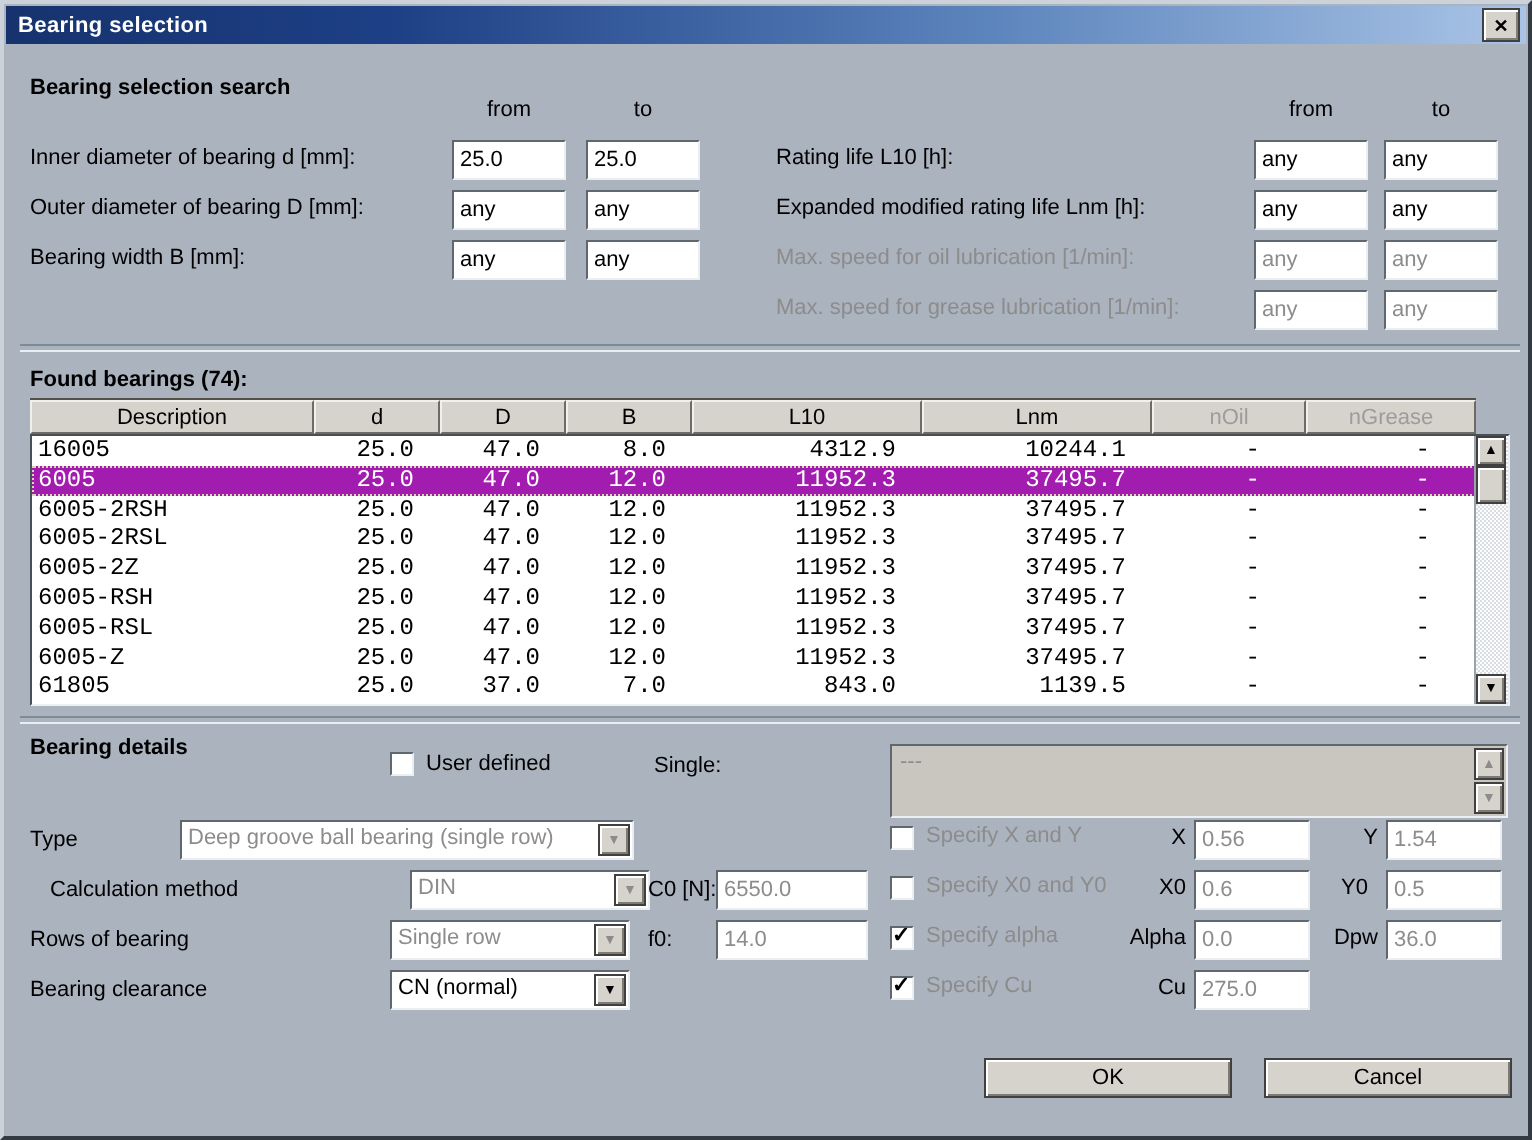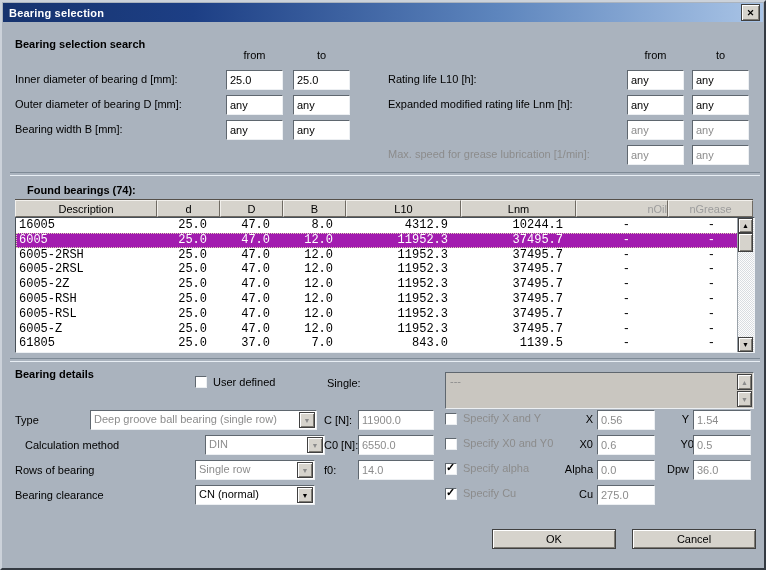--- a/index.html
+++ b/index.html
@@ -154,55 +154,56 @@
         <span class="slabel">Rating life L10 [h]:</span>
         <input class="sfield" value="any" style="left: 239px; width: 57px;">
         <input class="sfield" value="any" style="left: 304px; width: 57px;">
       </div>
       <div class="srow">
         <span class="slabel">Expanded modified rating life Lnm [h]:</span>
         <input class="sfield" value="any" style="left: 239px; width: 57px;">
         <input class="sfield" value="any" style="left: 304px; width: 57px;">
       </div>
       <div class="srow disabled">
+        <span class="slabel">Max. speed for oil lubrication [1/min]:</span>
         <input class="sfield" value="any" style="left: 239px; width: 57px;">
         <input class="sfield" value="any" style="left: 304px; width: 57px;">
       </div>
       <div class="srow disabled">
         <span class="slabel">Max. speed for grease lubrication [1/min]:</span>
         <input class="sfield" value="any" style="left: 239px; width: 57px;">
         <input class="sfield" value="any" style="left: 304px; width: 57px;">
       </div>
     </div>
 
 
   <div class="sep" style="top:170px;"></div>
 
-  <div class="heading" style="left:13px;top:182px;margin-left:12px;">Found bearings (74):</div>
+  <div class="heading" style="left:13px;top:182px;">Found bearings (74):</div>
 
   <div class="thead" id="thead">
       <div class="th" style="width: 142px;">
         <span>Description</span>
       </div>
       <div class="th" style="width: 63px;">
         <span>d</span>
       </div>
       <div class="th" style="width: 63px;">
         <span>D</span>
       </div>
       <div class="th" style="width: 63px;">
         <span>B</span>
       </div>
       <div class="th" style="width: 115px;">
         <span>L10</span>
       </div>
       <div class="th" style="width: 115px;">
         <span>Lnm</span>
       </div>
-      <div class="th off" style="width: 92px; justify-content: flex-end;">
+      <div class="th off" style="width: 77px;">
         <span>nOil</span>
       </div>
       <div class="th off" style="width: 85px;">
         <span>nGrease</span>
       </div>
     </div>
 
   <div class="listbox">
     <div id="tbody" style="position:absolute;left:0;top:0;right:16px;">
         <div class="lrow"><span class="cell left" style="width: 142px;">16005</span><span class="cell num" style="width: 63px;">25.0</span><span class="cell num" style="width: 63px;">47.0</span><span class="cell num" style="width: 63px;">8.0</span><span class="cell num" style="width: 115px;">4312.9</span><span class="cell num" style="width: 115px;">10244.1</span><span class="cell dash" style="width: 77px;">-</span><span class="cell dash" style="width: 85px;">-</span></div>
@@ -270,24 +271,20 @@
       </div>
       <div class="drow" style="top: 75px;">
         <span class="dlabel">Bearing clearance</span>
         <div class="combo" style="left: 180px; width: 120px;">
           <span class="combo-text">CN (normal)</span>
           <span class="combo-btn">▼</span>
         </div>
       </div>
     </div>
   <div id="details-mid" class="drowwrap" style="left:322px;top:408px;width:120px;height:85px;">
-      <div class="mrow" style="top: 0px;">
-        <span class="mlabel">C [N]:</span>
-        <input class="mfield" value="11900.0" style="left: 34px; width: 76px; top: 0px;">
-      </div>
       <div class="mrow" style="top: 25px;">
         <span class="mlabel">C0 [N]:</span>
         <input class="mfield" value="6550.0" style="left: 34px; width: 76px; top: 0px;">
       </div>
       <div class="mrow" style="top: 50px;">
         <span class="mlabel">f0:</span>
         <input class="mfield" value="14.0" style="left: 34px; width: 76px; top: 0px;">
       </div>
     </div>
   <div id="details-specify" class="drowwrap" style="left:443px;top:408px;width:312px;height:110px;">
@@ -297,21 +294,21 @@
         <span class="fxlabel" style="left: 92px; width: 56px;">X</span>
         <input class="mfield" value="0.56" style="left: 152px; width: 58px; top: 0px;">
         <span class="fxlabel" style="left: 198px; width: 46px;">Y</span>
         <input class="mfield" value="1.54" style="left: 248px; width: 58px; top: 0px;">
       </div>
       <div class="sprow" style="top: 25px;">
         <div class="cb" style="left: 0px; top: 3px;"></div>
         <span class="splabel">Specify X0 and Y0</span>
         <span class="fxlabel" style="left: 92px; width: 56px;">X0</span>
         <input class="mfield" value="0.6" style="left: 152px; width: 58px; top: 0px;">
-        <span class="fxlabel" style="left: 203px; width: 46px; text-align: right;">Y0</span>
+        <span class="fxlabel" style="left: 193px; width: 46px; text-align: right;">Y0</span>
         <input class="mfield" value="0.5" style="left: 248px; width: 58px; top: 0px;">
       </div>
       <div class="sprow" style="top: 50px;">
         <div class="cb checked" style="left: 0px; top: 3px;"></div>
         <span class="splabel">Specify alpha</span>
         <span class="fxlabel" style="left: 92px; width: 56px;">Alpha</span>
         <input class="mfield" value="0.0" style="left: 152px; width: 58px; top: 0px;">
         <span class="fxlabel" style="left: 198px; width: 46px;">Dpw</span>
         <input class="mfield" value="36.0" style="left: 248px; width: 58px; top: 0px;">
       </div>

